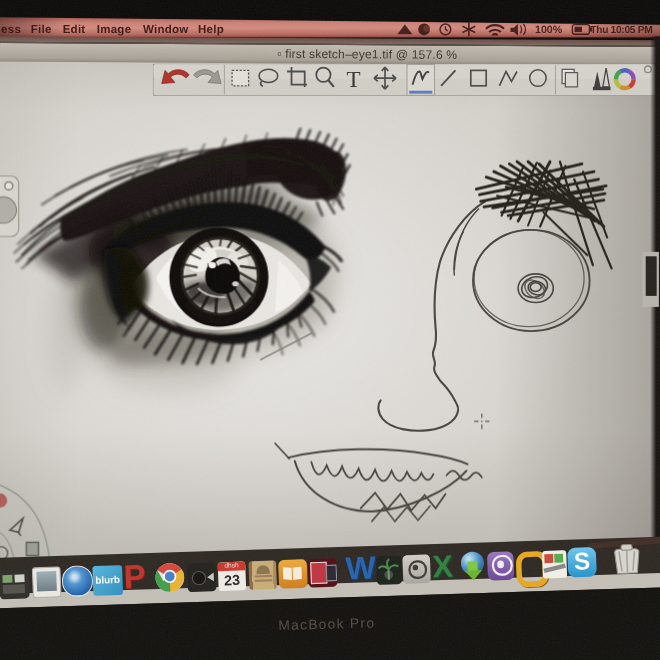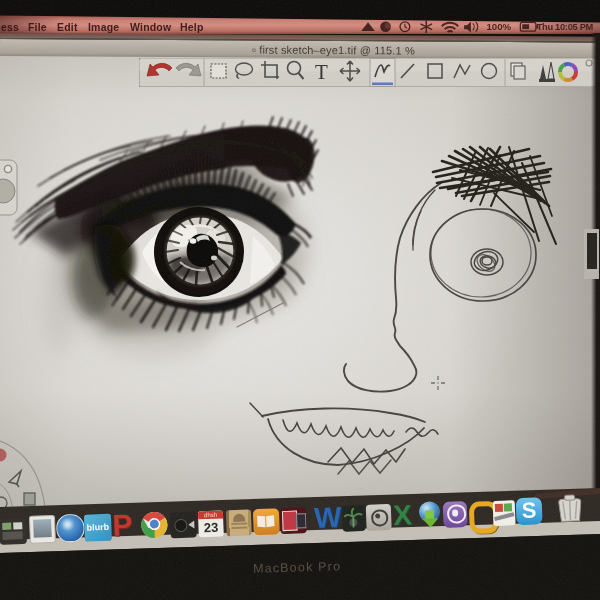--- a/index.html
+++ b/index.html
@@ -353,21 +353,21 @@
         <text x="597" y="13" font-size="9.6" font-weight="bold" letter-spacing="-0.3" text-anchor="end">Thu 10:05 PM</text>
       </g>
     </svg>
   </div>
   <div class="abs" id="menushade"></div>
   <svg class="abs" style="left:0;top:14px;width:600px;height:10px" viewBox="0 0 600 10">
     <polygon points="0,0 600,0 600,8.6 0,1.6" fill="#0c0a08"></polygon>
   </svg>
   <div class="abs" id="gapline"></div>
   <div class="abs" id="titlebar">
-      <span id="titletxt">▫ first sketch–eye1.tif @ 115.1 %</span>
+      <span id="titletxt">▫ first sketch–eye1.tif @ 157.6 %</span>
     </div>
 
   <svg class="abs" id="toolbar" viewBox="0 0 457 29" width="457" height="29">
     <rect x="0" y="0" width="457" height="29" rx="2" fill="#d2cfc8" stroke="#8b867e" stroke-width="1"></rect>
     <rect x="0.5" y="0.5" width="456" height="13" rx="2" fill="#dad7d1" opacity="0.6"></rect>
     <line x1="65" y1="1" x2="65" y2="28" stroke="#a9a49c" stroke-width="1"></line>
     <line x1="366" y1="1" x2="366" y2="28" stroke="#a9a49c" stroke-width="1"></line>
 
     <path d="M33,10 C28,4 19,4 14,9 L11,6 L8,18 L20,17 L16,12 C20,8 27,9 30,13 Z" fill="#b23129" stroke="#7c1f1a" stroke-width="0.6"></path>
 

